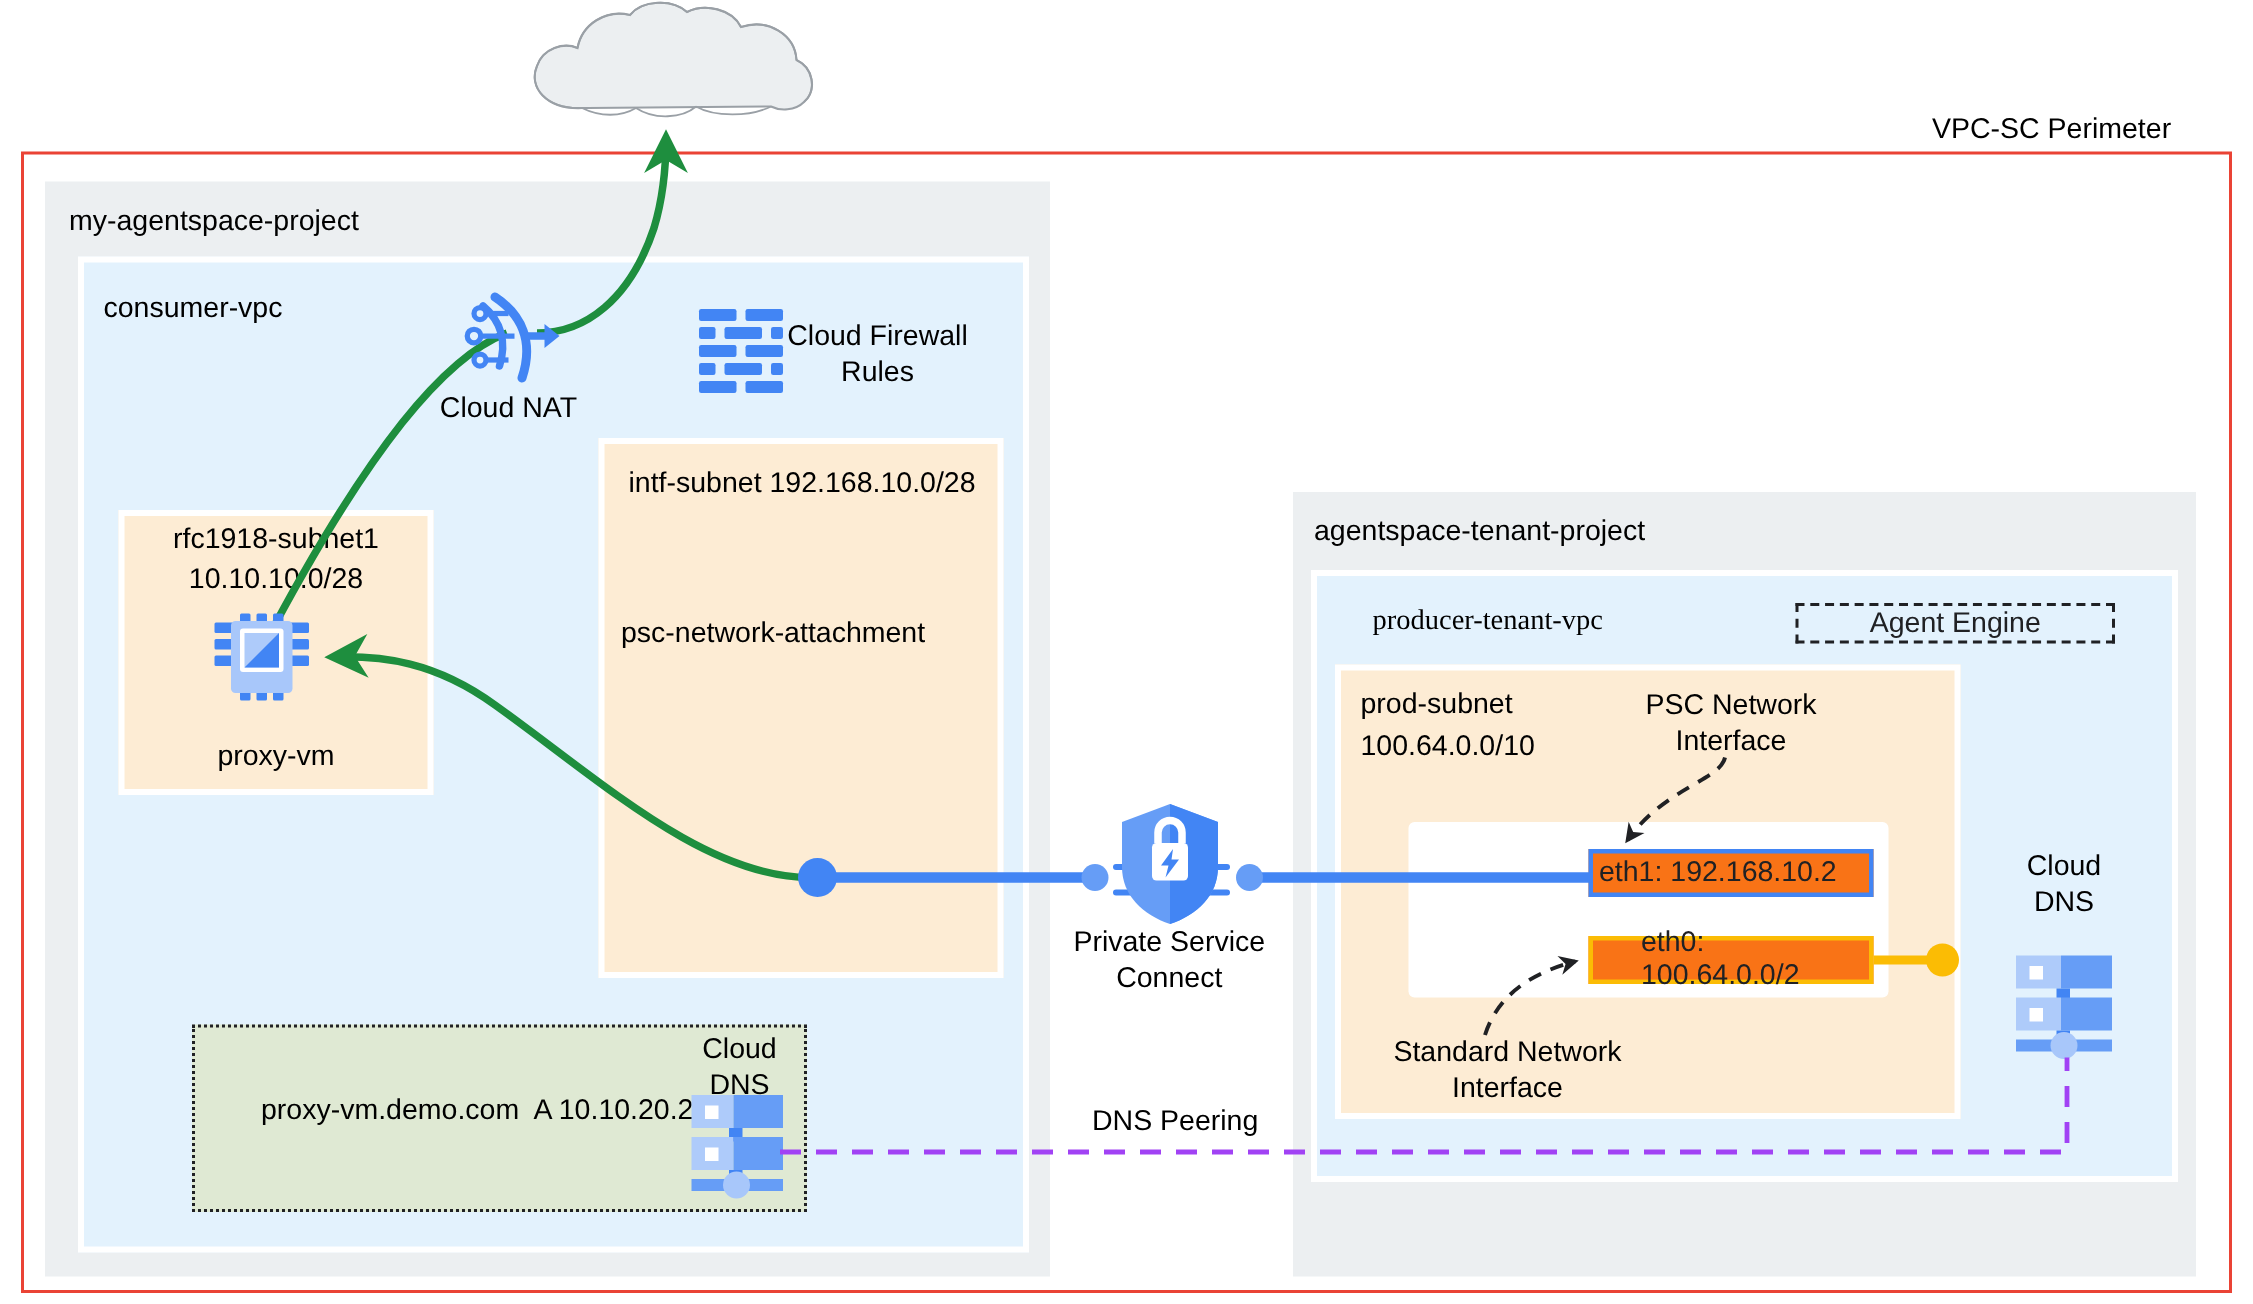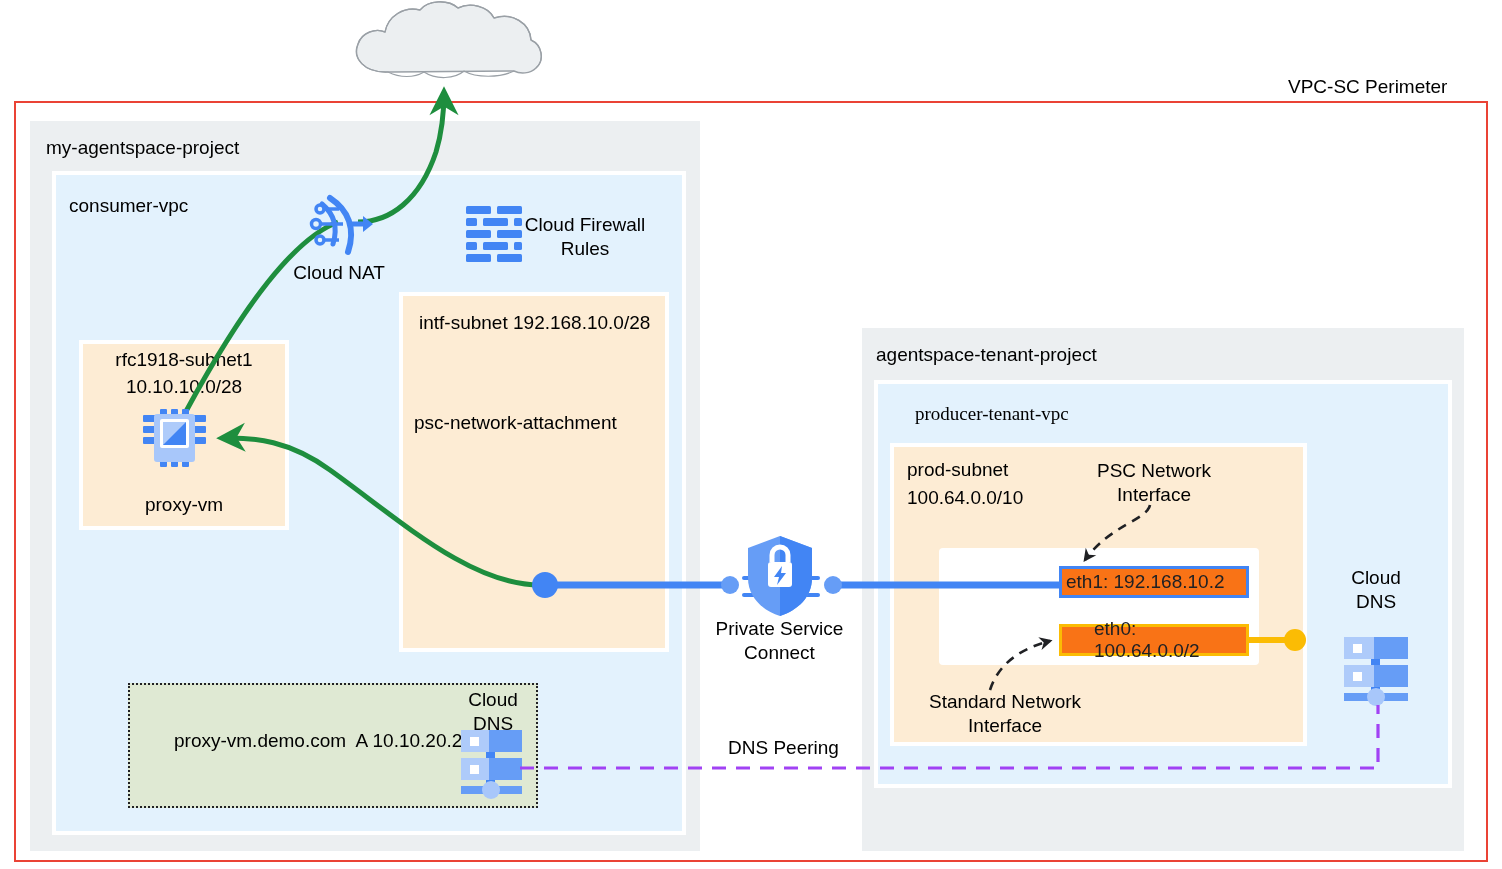--- a/index.html
+++ b/index.html
@@ -119,20 +119,23 @@
   <div class="lbl" style="left:148px; top:729px;margin-left:26px;">proxy-vm.demo.com  A 10.10.20.2</div>
   <div class="lbl center" style="left:447px; top:688px; width:92px;">Cloud
 DNS</div>
 
   <div class="abs project-box" style="left:862px; top:328px; width:602px; height:523px;"></div>
   <div class="lbl" style="left:876px; top:343px;">agentspace-tenant-project</div>
 
   <div class="abs vpc-box" style="left:874px; top:380px; width:578px; height:408px;"></div>
   <div class="lbl" style="left:915px; top:402px;font-family:Liberation Serif, serif;">producer-tenant-vpc</div>
 
+  <div class="abs agent-engine-box" style="left:1197px; top:402px; width:213px; height:27px;">
+    <span>Agent Engine</span>
+  </div>
 
   <div class="abs subnet-box" style="left:890px; top:443px; width:417px; height:303px;"></div>
   <div class="lbl" style="left:907px; top:458px;">prod-subnet</div>
   <div class="lbl" style="left:907px; top:486px;">100.64.0.0/10</div>
 
   <div class="lbl center" style="left:1084px; top:459px; width:140px;">PSC Network
 Interface</div>
   <div class="lbl center" style="left:925px; top:690px; width:160px;">Standard Network
 Interface</div>
 

